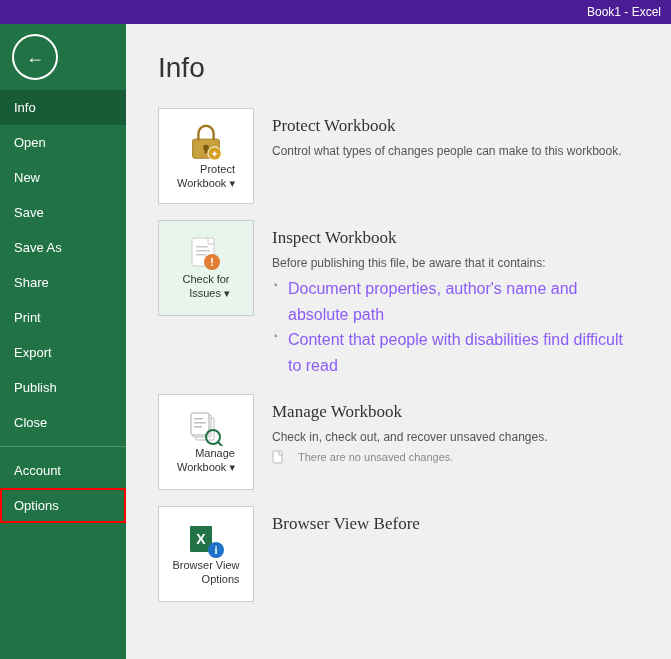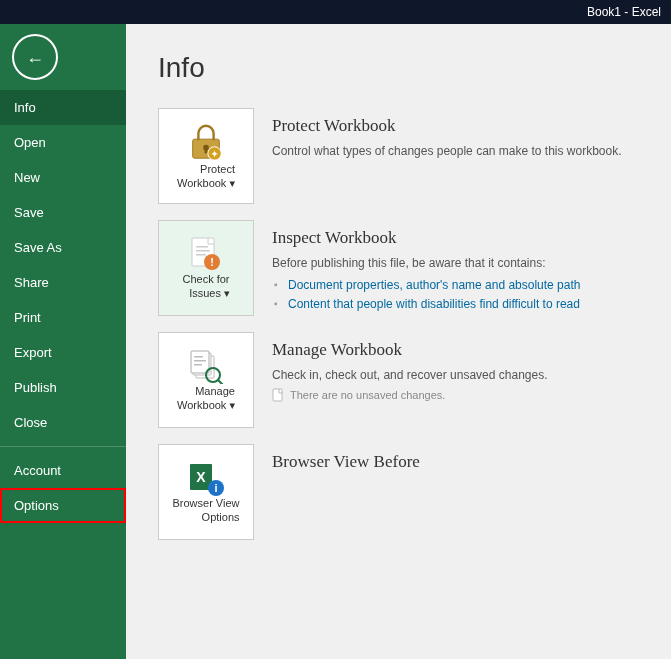--- a/index.html
+++ b/index.html
@@ -6,21 +6,21 @@
     body {
       font-family: 'Segoe UI', Arial, sans-serif;
       width: 671px;
       height: 659px;
       overflow: hidden;
       background: #f0f0f0;
       display: flex;
       flex-direction: column;
     }
     .title-bar {
-      background: #0f172a;
+      background: #4c1d95;
       color: #fff;
       text-align: right;
       padding: 4px 10px;
       font-size: 12px;
       height: 24px;
       display: flex;
       align-items: center;
       justify-content: flex-end;
     }
     .app-body {
@@ -131,40 +131,40 @@
     .card-desc {
       font-size: 12px;
       color: #555;
       line-height: 1.5;
     }
     .card-bullets {
       list-style: none;
       margin-top: 4px;
     }
     .card-bullets li {
-      font-size: 12px;
-      color: #0369a1;
+      font-size: 16px;
+      color: #8b5cf6;
       padding-left: 16px;
       position: relative;
       line-height: 1.6;
     }
     .card-bullets li::before {
       content: '▪';
       position: absolute;
       left: 2px;
       color: #999;
       font-size: 10px;
       top: 1px;
     }
     .manage-file-icon {
       font-size: 11px;
       color: #888;
       display: flex;
       align-items: center;
-      gap: 4px;
+      gap: 12px;
       margin-top: 4px;
     }
     .lock-svg { width: 36px; height: 40px; }
     .inspect-svg { width: 36px; height: 36px; }
     .manage-svg { width: 36px; height: 36px; }
     .browser-svg { width: 36px; height: 36px; }
   </style>
 </head>
 <body>
 

